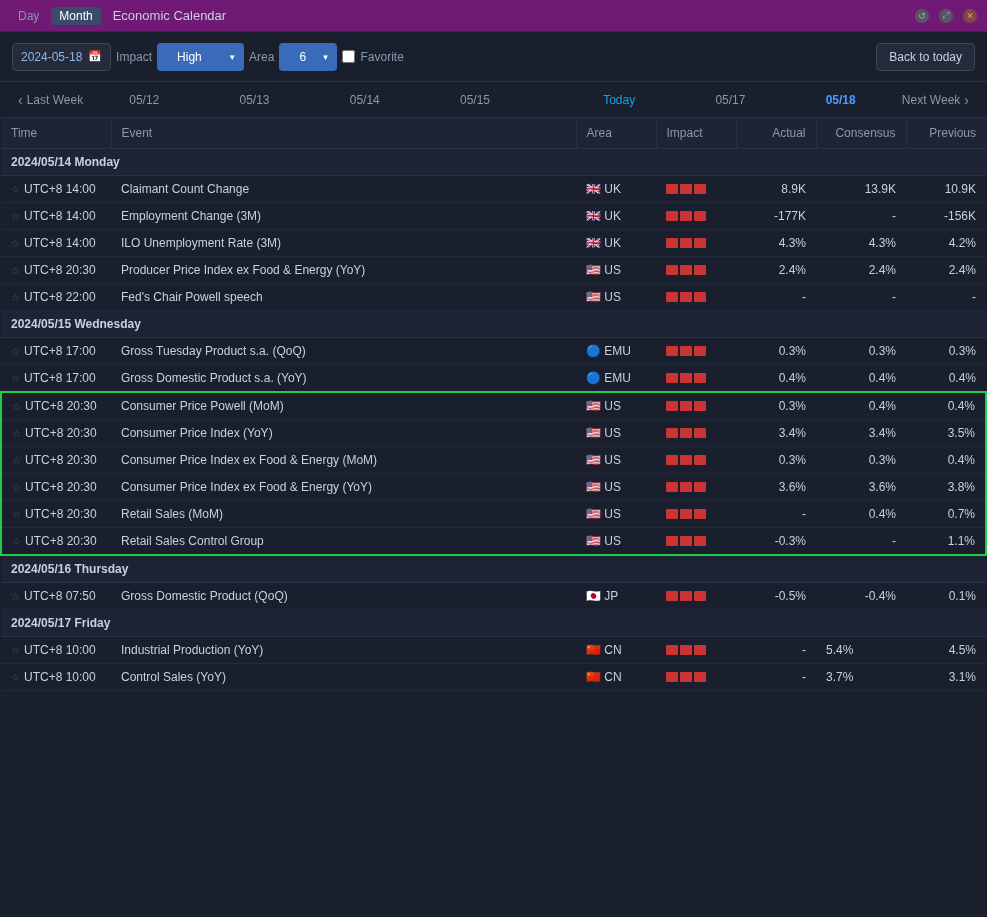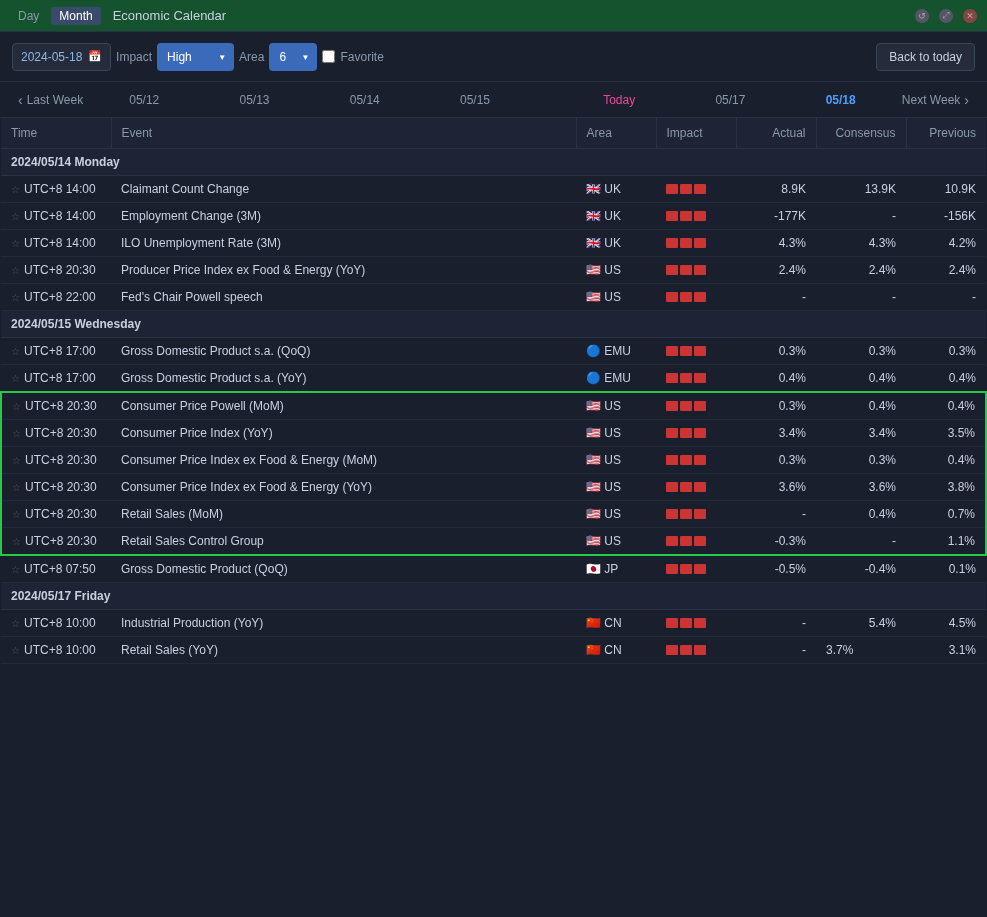--- a/index.html
+++ b/index.html
@@ -8,21 +8,21 @@
       color: #c8d0e0;
       font-family: -apple-system, BlinkMacSystemFont, 'Segoe UI', Arial, sans-serif;
       font-size: 13px;
       width: 987px;
       min-height: 917px;
       overflow: hidden;
     }
 
     
     .title-bar {
-      background: #14532d;
+      background: #701a75;
       display: flex;
       align-items: center;
       padding: 10px 10px;
       border-bottom: 1px solid #2a3045;
       height: 32px;
     }
     .title-bar-tabs {
       display: flex;
       gap: 4px;
       align-items: center;
@@ -77,21 +77,21 @@
       font-size: 12px;
       height: 28px;
     }
     .calendar-icon { color: #6688aa; font-size: 11px; }
     .filter-label { color: #8899aa; font-size: 12px; }
     .dropdown {
       background: #3a6bba;
       border: none;
       border-radius: 4px;
       color: #ffffff;
-      padding: 4px 24px 4px 10px;
+      padding: 4px 24px 4px 20px;
       font-size: 12px;
       height: 28px;
       appearance: none;
       -webkit-appearance: none;
       cursor: pointer;
       position: relative;
     }
     .dropdown-wrap {
       position: relative;
       display: inline-block;
@@ -150,21 +150,21 @@
       justify-content: space-around;
       align-items: center;
     }
     .week-date {
       color: #8899aa;
       font-size: 12px;
       padding: 4px 8px;
       cursor: pointer;
       border-radius: 3px;
     }
-    .week-date.today-label { color: #ec4899; margin-left: 33px; }
+    .week-date.today-label { color: #0ea5e9; margin-left: 33px; }
     .week-date.active {
       color: #4a9eff;
       font-weight: bold;
     }
 
     
     .calendar-table {
       width: 100%;
       border-collapse: collapse;
     }
@@ -381,21 +381,21 @@
           </td>
           <td style="text-align: right;">-</td>
           <td style="text-align: right;">-</td>
           <td style="text-align: right;">-</td>
         </tr>
         <tr class="section-header">
           <td colspan="7">2024/05/15 Wednesday</td>
         </tr>
         <tr class="data-row">
           <td><span class="star-icon">☆</span>UTC+8 17:00</td>
-          <td>Gross Domestic Product s.a. (QoQ)</td>
+          <td>Gross Tuesday Product s.a. (QoQ)</td>
           <td>🔵 EMU</td>
           <td>
             <div class="impact-bars">
               <div class="impact-bar impact-high"></div>
               <div class="impact-bar impact-high"></div>
               <div class="impact-bar impact-high"></div>
             </div>
           </td>
           <td style="text-align: right;">0.3%</td>
           <td style="text-align: right;">0.3%</td>
@@ -499,20 +499,23 @@
             <div class="impact-bars">
               <div class="impact-bar impact-high"></div>
               <div class="impact-bar impact-high"></div>
               <div class="impact-bar impact-high"></div>
             </div>
           </td>
           <td style="text-align: right; border-bottom: 2px solid rgb(34, 204, 68); margin-top: 12px;">-0.3%</td>
           <td style="text-align: right; border-bottom: 2px solid rgb(34, 204, 68);">-</td>
           <td style="text-align: right; border-right: 2px solid rgb(34, 204, 68); border-bottom: 2px solid rgb(34, 204, 68);">1.1%</td>
         </tr>
+        <tr class="section-header">
+          <td colspan="7">2024/05/16 Thursday</td>
+        </tr>
         <tr class="data-row">
           <td><span class="star-icon">☆</span>UTC+8 07:50</td>
           <td>Gross Domestic Product (QoQ)</td>
           <td>🇯🇵 JP</td>
           <td>
             <div class="impact-bars">
               <div class="impact-bar impact-high"></div>
               <div class="impact-bar impact-high"></div>
               <div class="impact-bar impact-high"></div>
             </div>
@@ -529,26 +532,26 @@
           <td>Industrial Production (YoY)</td>
           <td>🇨🇳 CN</td>
           <td>
             <div class="impact-bars">
               <div class="impact-bar impact-high"></div>
               <div class="impact-bar impact-high"></div>
               <div class="impact-bar impact-high"></div>
             </div>
           </td>
           <td style="text-align: right;">-</td>
-          <td style="text-align: right;">5.4%</td>
+          <td style="">5.4%</td>
           <td style="text-align: right;">4.5%</td>
         </tr>
         <tr class="data-row">
           <td><span class="star-icon">☆</span>UTC+8 10:00</td>
-          <td>Retail Sales (YoY)</td>
+          <td>Control Sales (YoY)</td>
           <td>🇨🇳 CN</td>
           <td>
             <div class="impact-bars">
               <div class="impact-bar impact-high"></div>
               <div class="impact-bar impact-high"></div>
               <div class="impact-bar impact-high"></div>
             </div>
           </td>
           <td style="text-align: right;">-</td>
           <td style="text-align: left;">3.7%</td>

